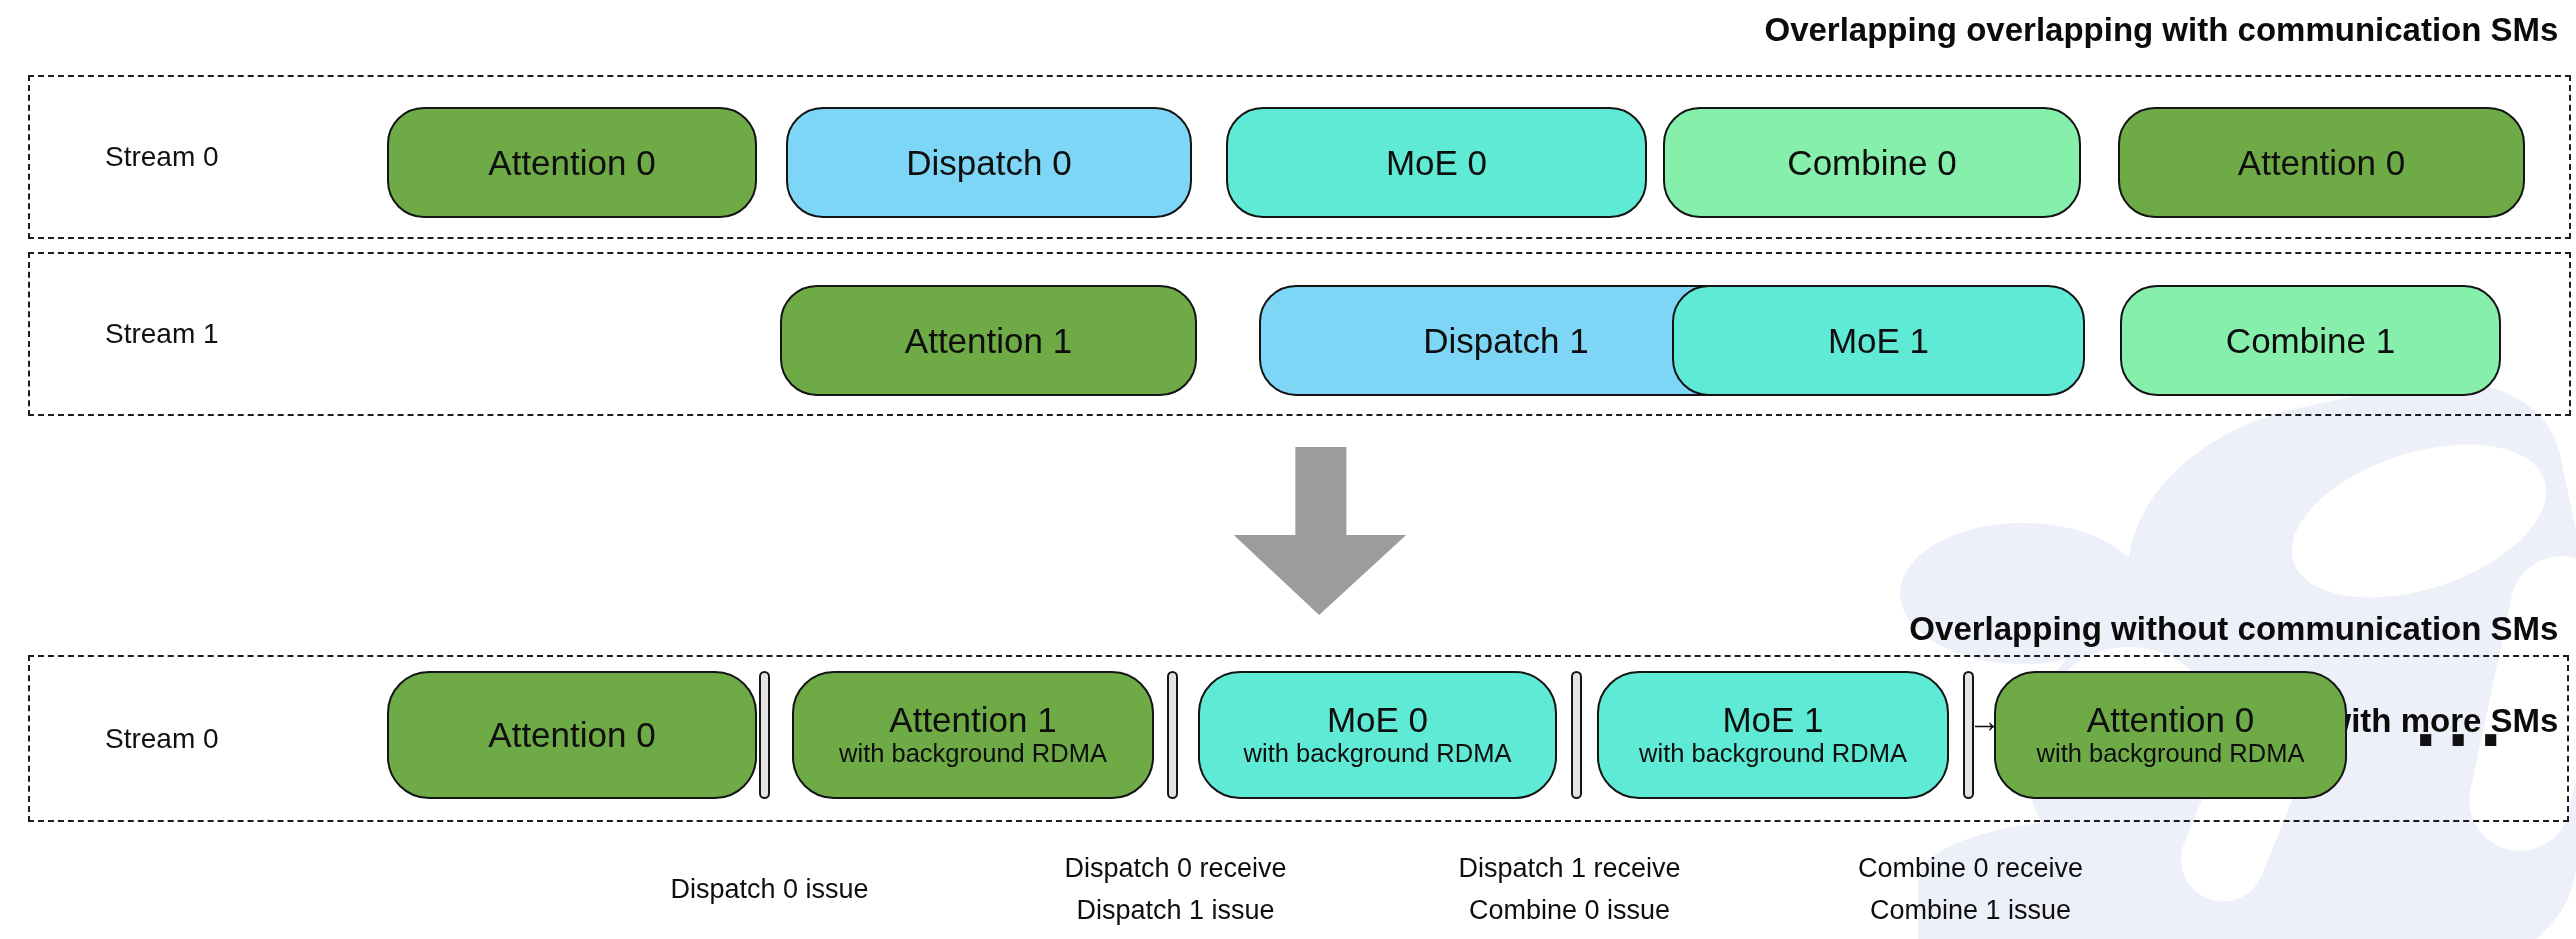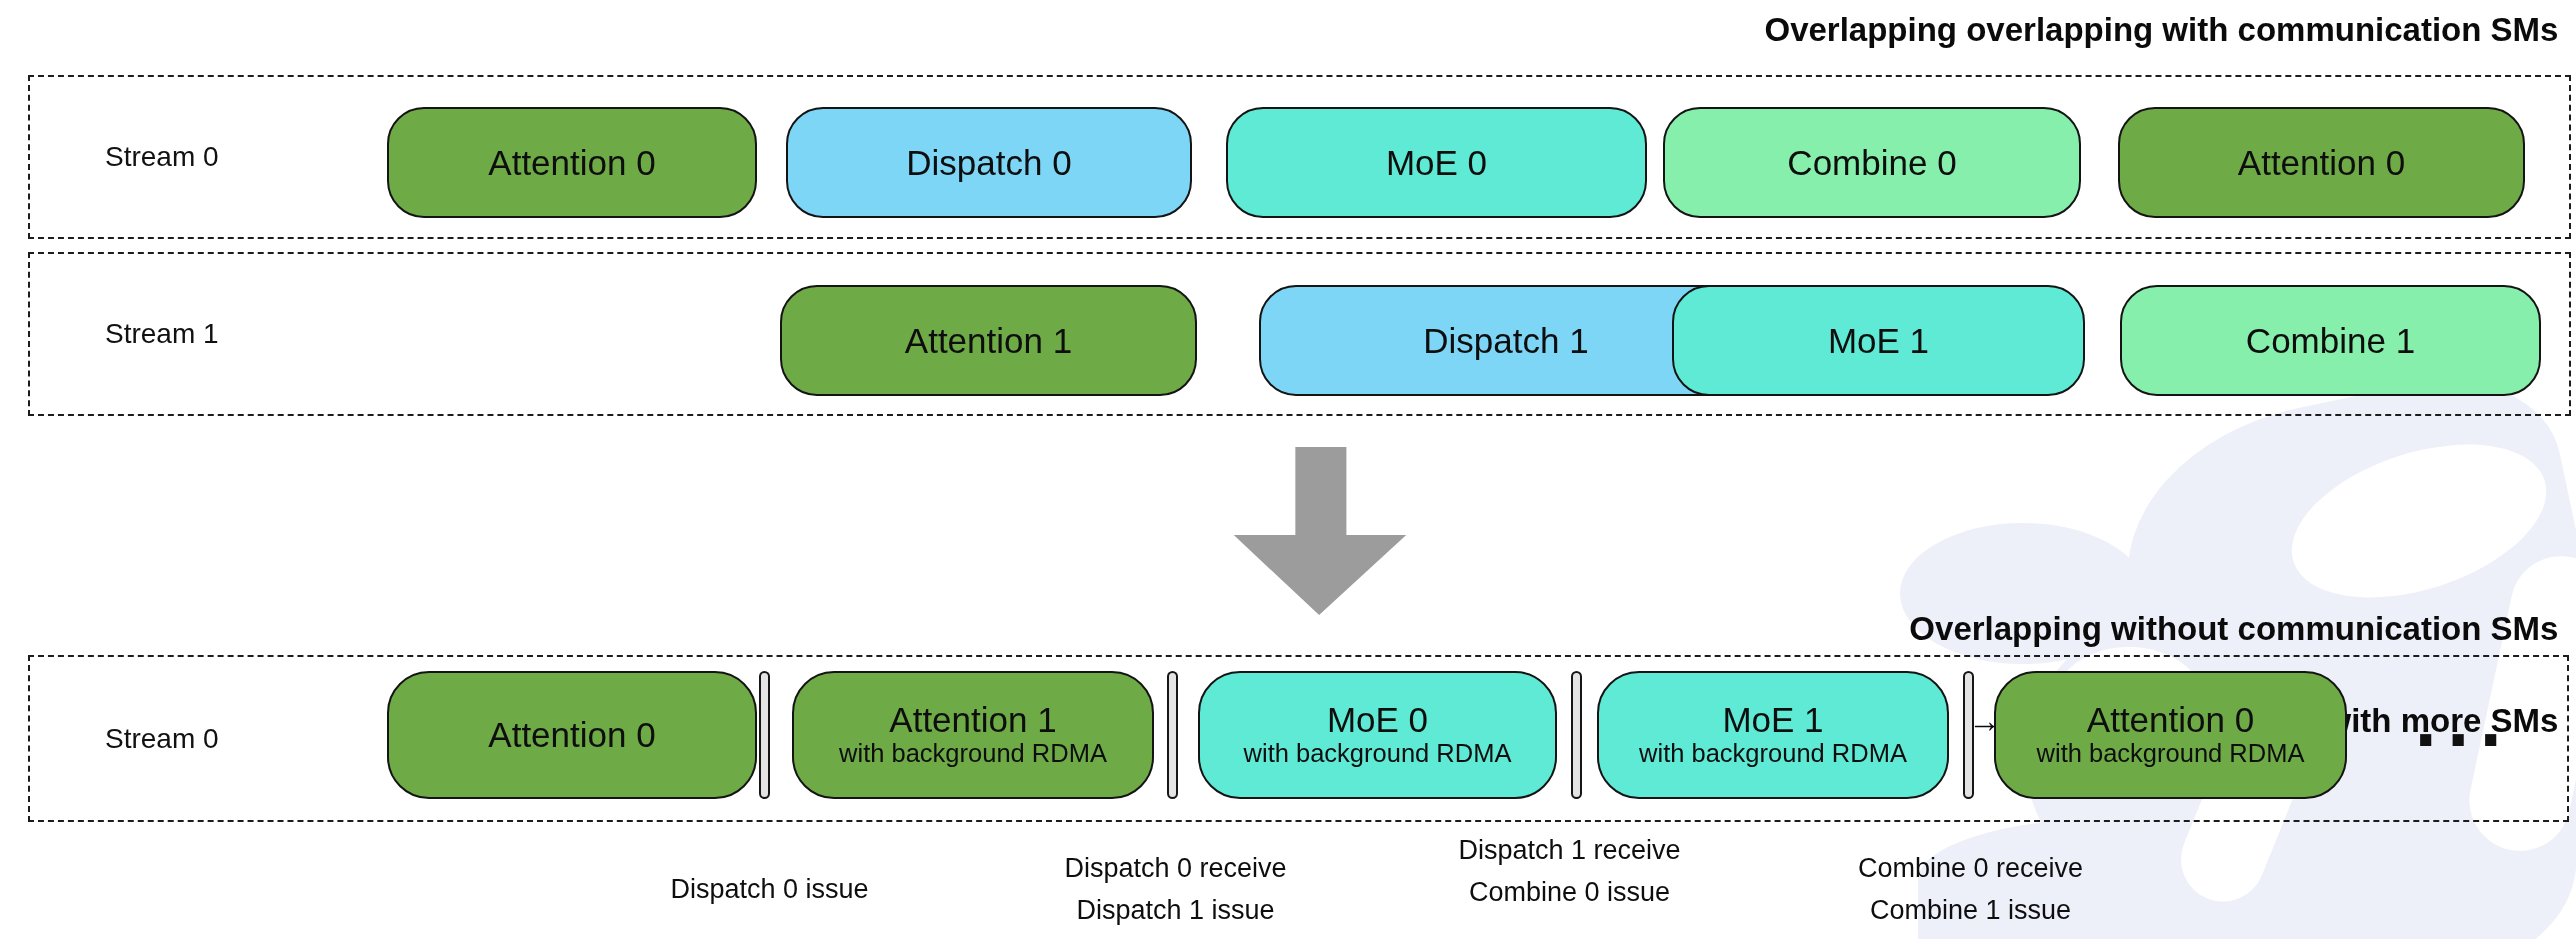--- a/index.html
+++ b/index.html
@@ -107,21 +107,21 @@
     </div>
     <div class="block attention" style="left:780px;top:285px;width:417px;height:111px;">
       <span class="blk-label">Attention 1</span>
     </div>
     <div class="block dispatch" style="left:1259px;top:285px;width:494px;height:111px;">
       <span class="blk-label">Dispatch 1</span>
     </div>
     <div class="block moe" style="left:1672px;top:285px;width:413px;height:111px;">
       <span class="blk-label">MoE 1</span>
     </div>
-    <div class="block combine" style="left:2120px;top:285px;width:421px;height:111px;">
+    <div class="block combine" style="left:2120px;top:285px;width:381px;height:111px;">
       <span class="blk-label">Combine 1</span>
     </div>
 
     <div class="arrow-wrap" style="left:1232px;top:447px;width:176px;height:169px;">
       <svg width="176" height="169" viewBox="0 0 200 192" xmlns="http://www.w3.org/2000/svg">
         <polygon points="72,0 130,0 130,100 198,100 99,191 2,100 72,100" fill="#9C9C9C"></polygon>
       </svg>
     </div>
 
     <div class="diagram-title" style="top:560px;">
@@ -167,21 +167,21 @@
 
     <div class="ellipsis" style="left:2393px;top:679px;width:141px;">...</div>
 
     <div class="annotation" style="left:541px;top:843px;">
       <div>Dispatch 0 issue</div>
     </div>
     <div class="annotation" style="left:947px;top:843px;">
       <div>Dispatch 0 receive</div>
       <div>Dispatch 1 issue</div>
     </div>
-    <div class="annotation" style="left:1341px;top:825px;">
+    <div class="annotation" style="left:1341px;top:843px;">
       <div>Dispatch 1 receive</div>
       <div>Combine 0 issue</div>
     </div>
     <div class="annotation" style="left:1742px;top:843px;text-align:right;">
       <div>Combine 0 receive</div>
       <div>Combine 1 issue</div>
     </div>
 
   </div>
 </div>

